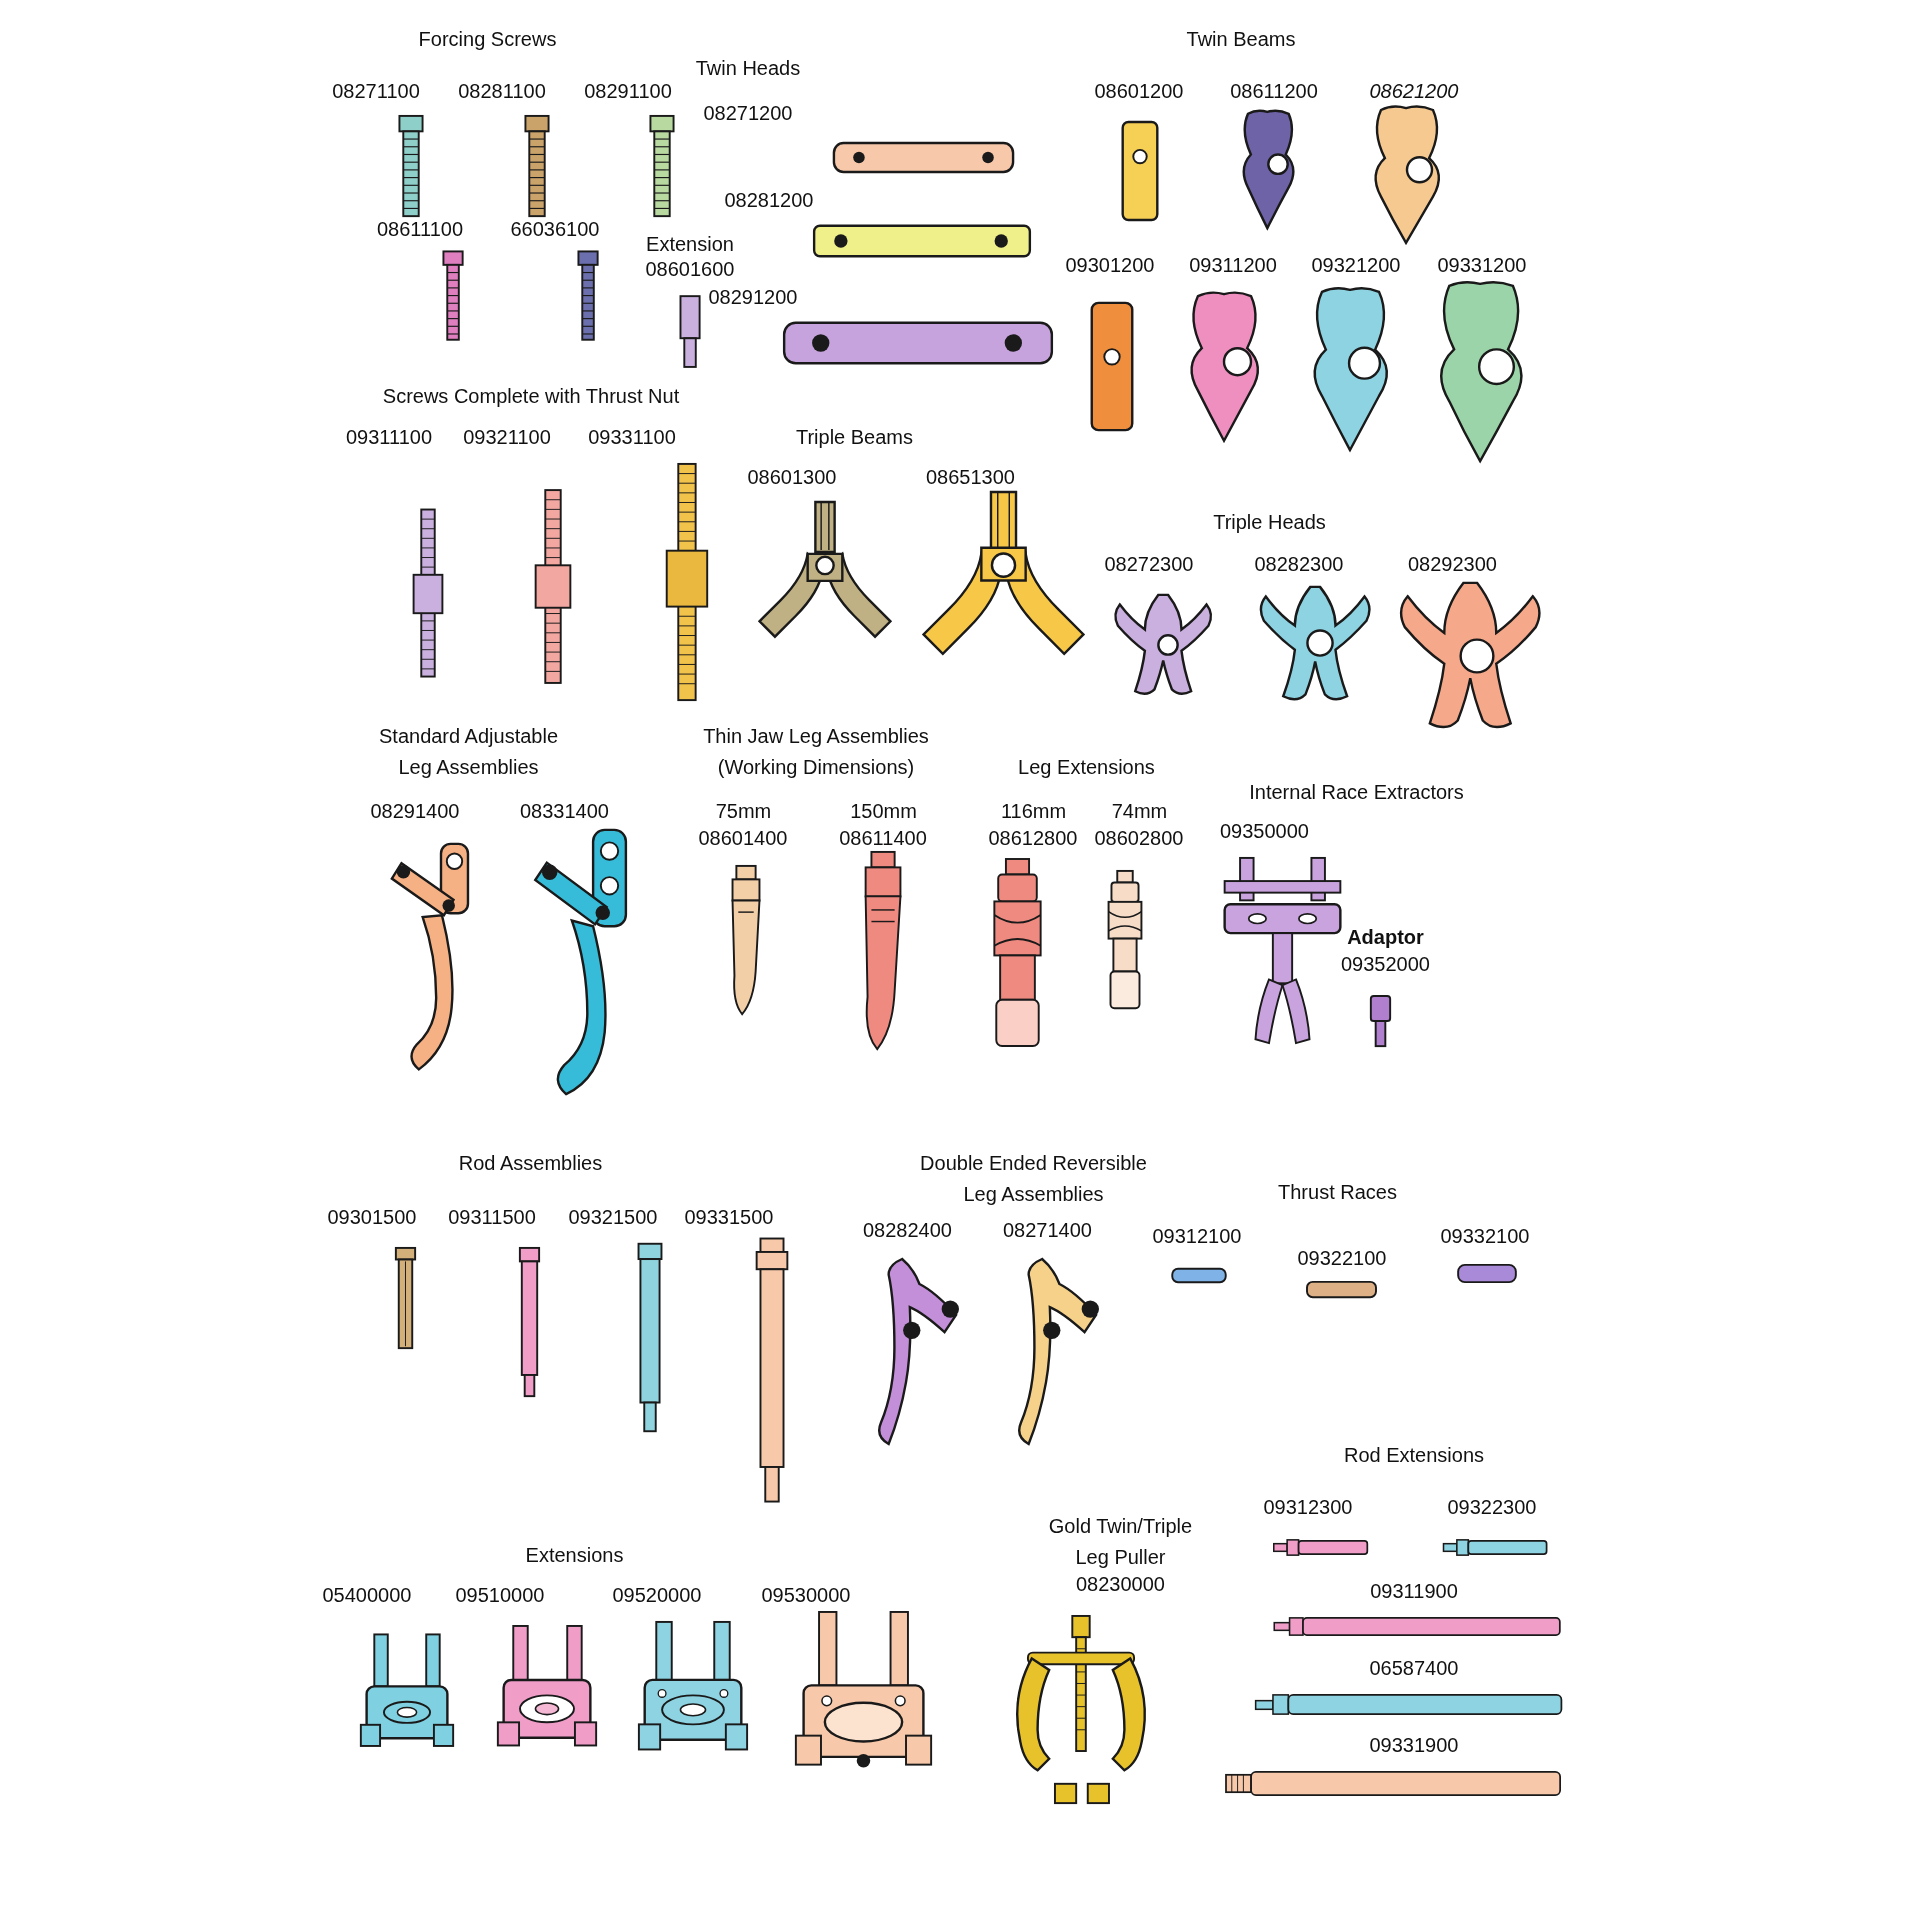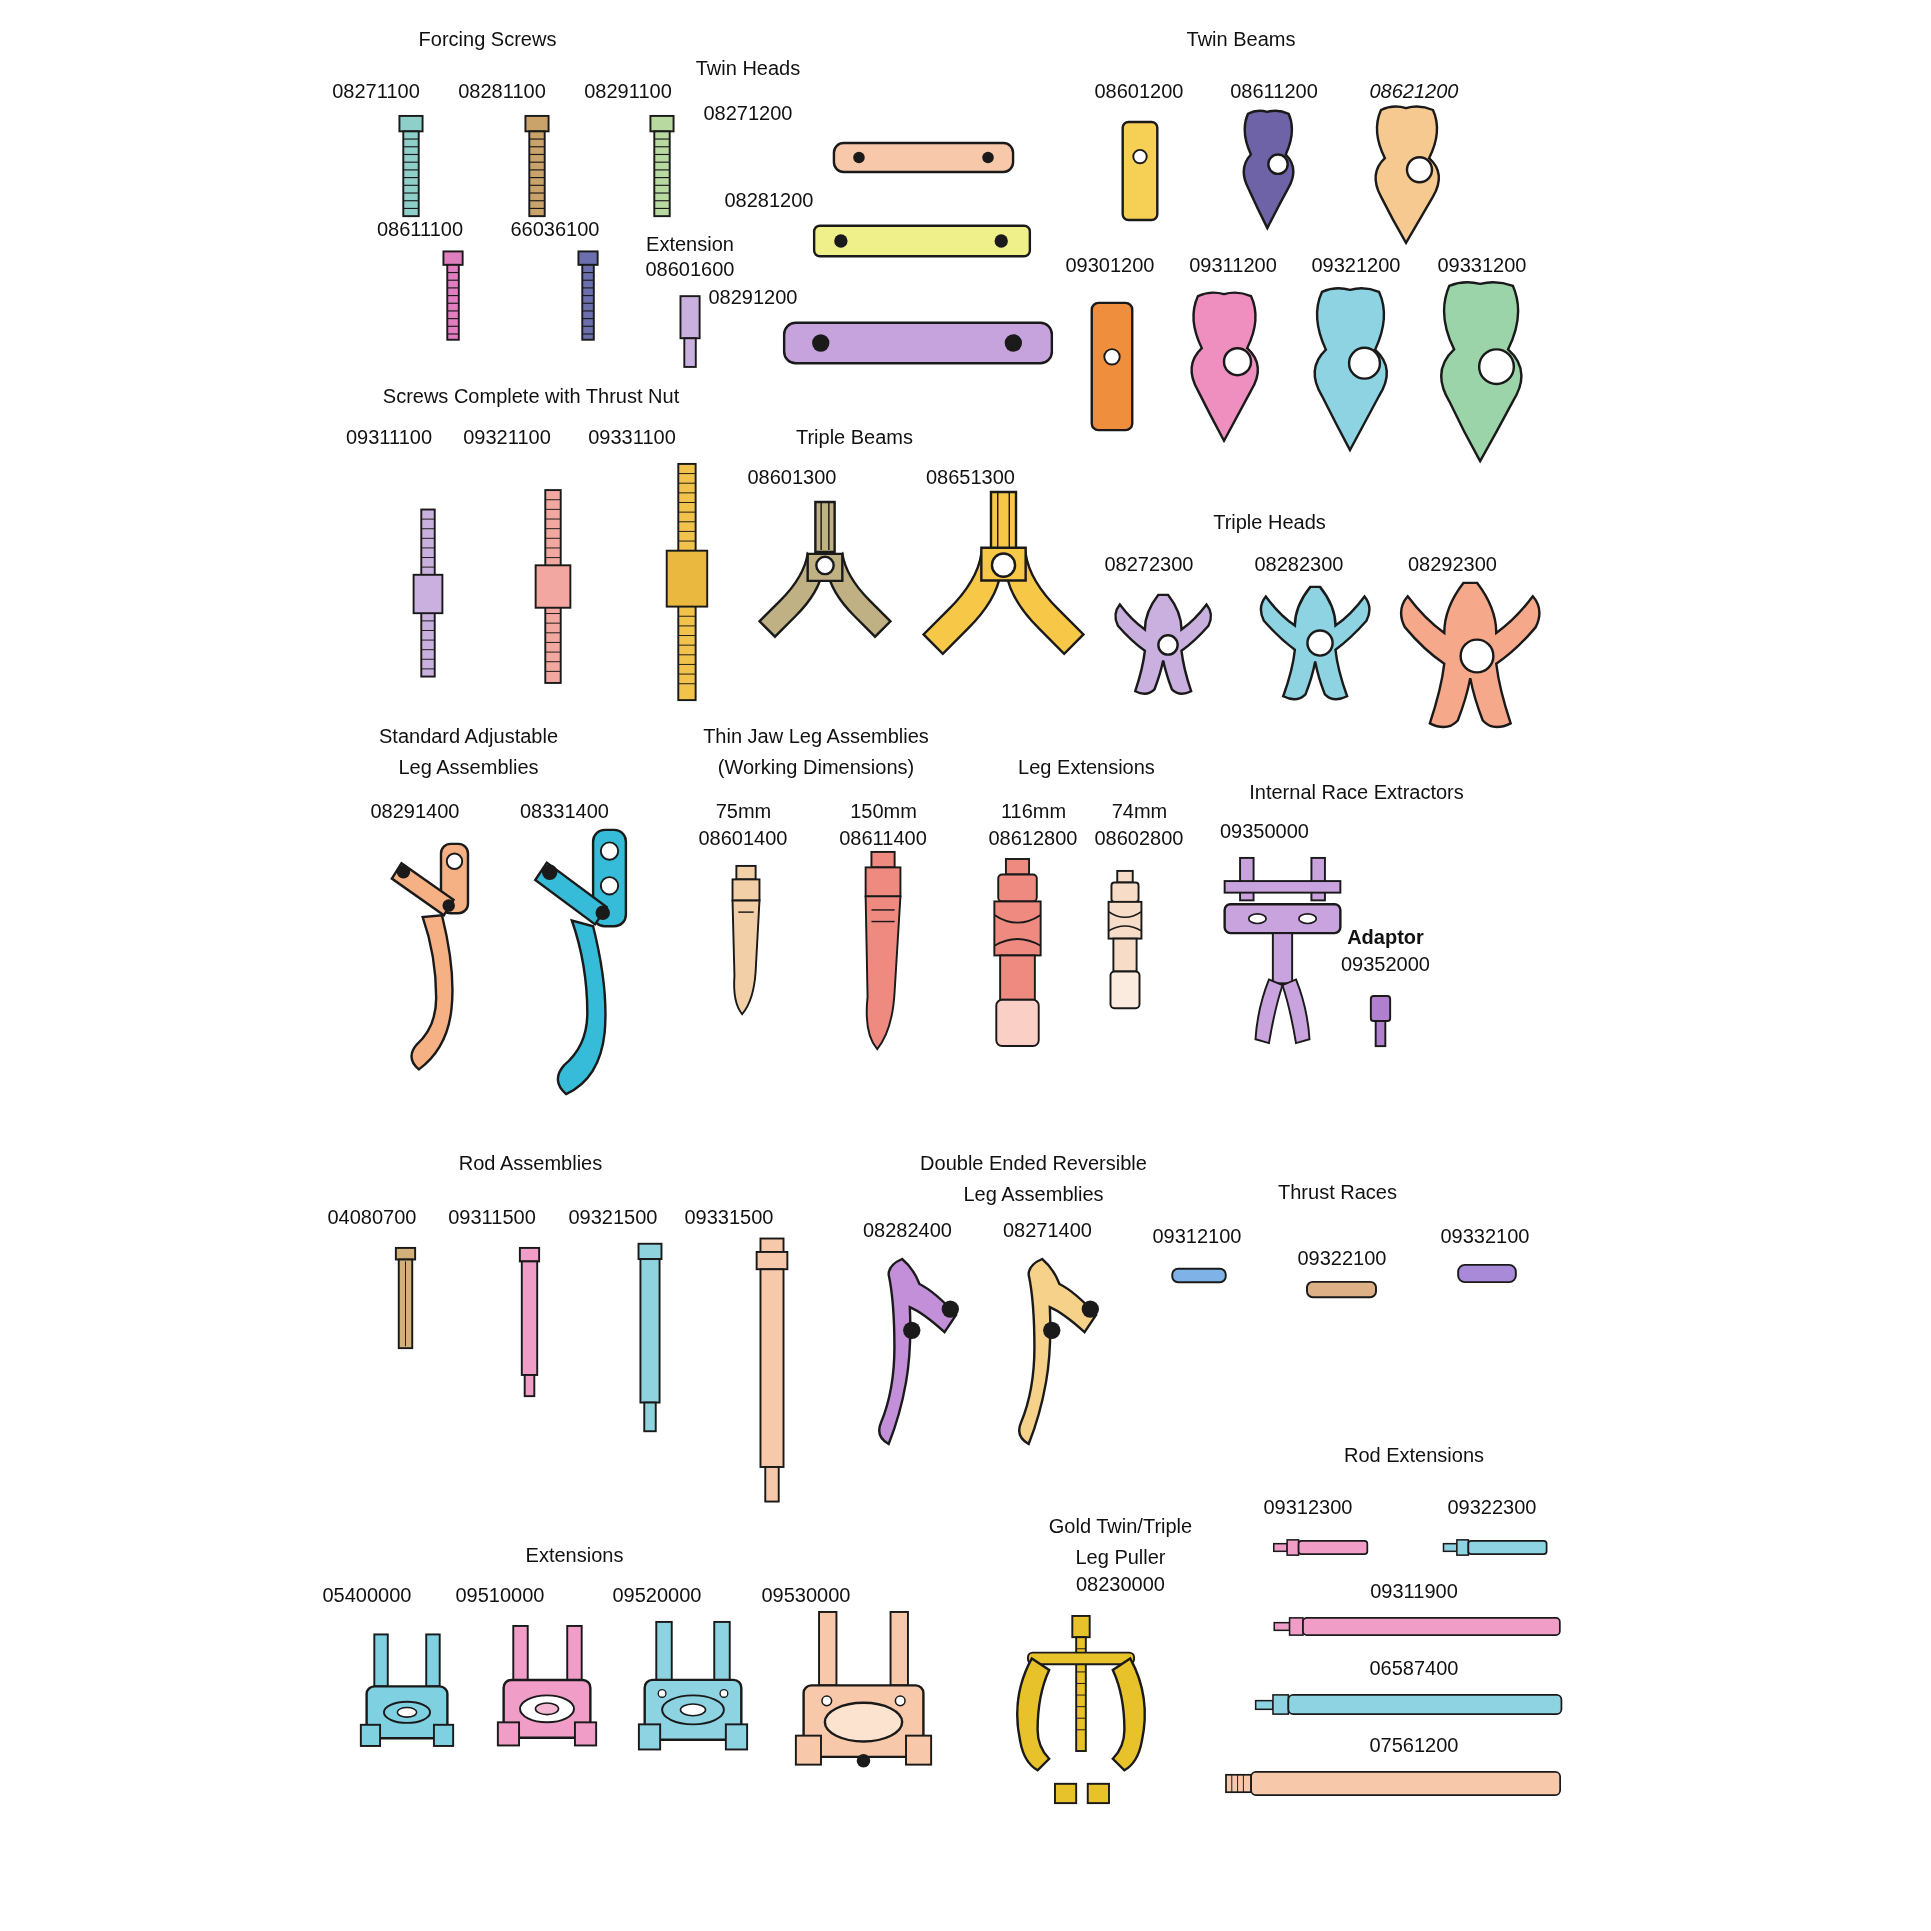--- a/index.html
+++ b/index.html
@@ -445,21 +445,21 @@
   <div class="lbl bold" style="left:1294px;top:925px;width:183px;">Adaptor</div>
   <div class="lbl" style="left:1294px;top:952px;width:183px;">09352000</div>
   <div class="grp" style="left:1363px;top:994px;">
     <svg width="35" height="56" viewBox="0 0 36 58">
       <rect x="8" y="2" width="20" height="26" rx="3" fill="#b07fce" stroke="#1a1a1a" stroke-width="2"></rect>
       <rect x="13" y="28" width="10" height="26" fill="#b07fce" stroke="#1a1a1a" stroke-width="2"></rect>
     </svg>
   </div>
 
   <div class="lbl" style="left:410px;top:1151px;width:241px;">Rod Assemblies</div>
-  <div class="lbl" style="left:290px;top:1205px;width:164px;">04080700</div>
+  <div class="lbl" style="left:290px;top:1205px;width:164px;">09301500</div>
   <div class="lbl" style="left:410px;top:1205px;width:164px;">09311500</div>
   <div class="lbl" style="left:531px;top:1205px;width:164px;">09321500</div>
   <div class="lbl" style="left:647px;top:1205px;width:164px;">09331500</div>
 
   <div class="grp" style="left:386px;top:1246px;">
     <svg width="39" height="106" viewBox="0 0 40 110">
       <rect x="10" y="2" width="20" height="12" fill="#d3b07a" stroke="#1a1a1a" stroke-width="2"></rect>
       <rect x="13" y="14" width="14" height="92" fill="#d3b07a" stroke="#1a1a1a" stroke-width="2"></rect>
       <line x1="20" y1="16" x2="20" y2="104" stroke="#1a1a1a" stroke-width="1"></line>
     </svg>
@@ -647,21 +647,21 @@
 
   <div class="lbl" style="left:1274px;top:1656px;width:280px;">06587400</div>
   <div class="grp" style="left:1255px;top:1692px;">
     <svg width="309" height="25" viewBox="0 0 320 26">
       <rect x="0" y="9" width="18" height="9" fill="#8ed3e2" stroke="#1a1a1a" stroke-width="1.6"></rect>
       <rect x="18" y="3" width="16" height="20" fill="#8ed3e2" stroke="#1a1a1a" stroke-width="1.6"></rect>
       <rect x="34" y="3" width="284" height="20" rx="5" fill="#8ed3e2" stroke="#1a1a1a" stroke-width="1.8"></rect>
     </svg>
   </div>
 
-  <div class="lbl" style="left:1274px;top:1733px;width:280px;">07561200</div>
+  <div class="lbl" style="left:1274px;top:1733px;width:280px;">09331900</div>
   <div class="grp" style="left:1226px;top:1769px;">
     <svg width="338" height="29" viewBox="0 0 350 30">
       <rect x="0" y="6" width="26" height="18" fill="#f7c9aa" stroke="#1a1a1a" stroke-width="1.8"></rect>
       <g stroke="#1a1a1a" stroke-width="1">
         <line x1="6" y1="6" x2="6" y2="24"></line>
           <line x1="12" y1="6" x2="12" y2="24"></line>
         <line x1="18" y1="6" x2="18" y2="24"></line>
       </g>
       <rect x="26" y="3" width="320" height="24" rx="5" fill="#f7c9aa" stroke="#1a1a1a" stroke-width="1.8"></rect>
     </svg>

